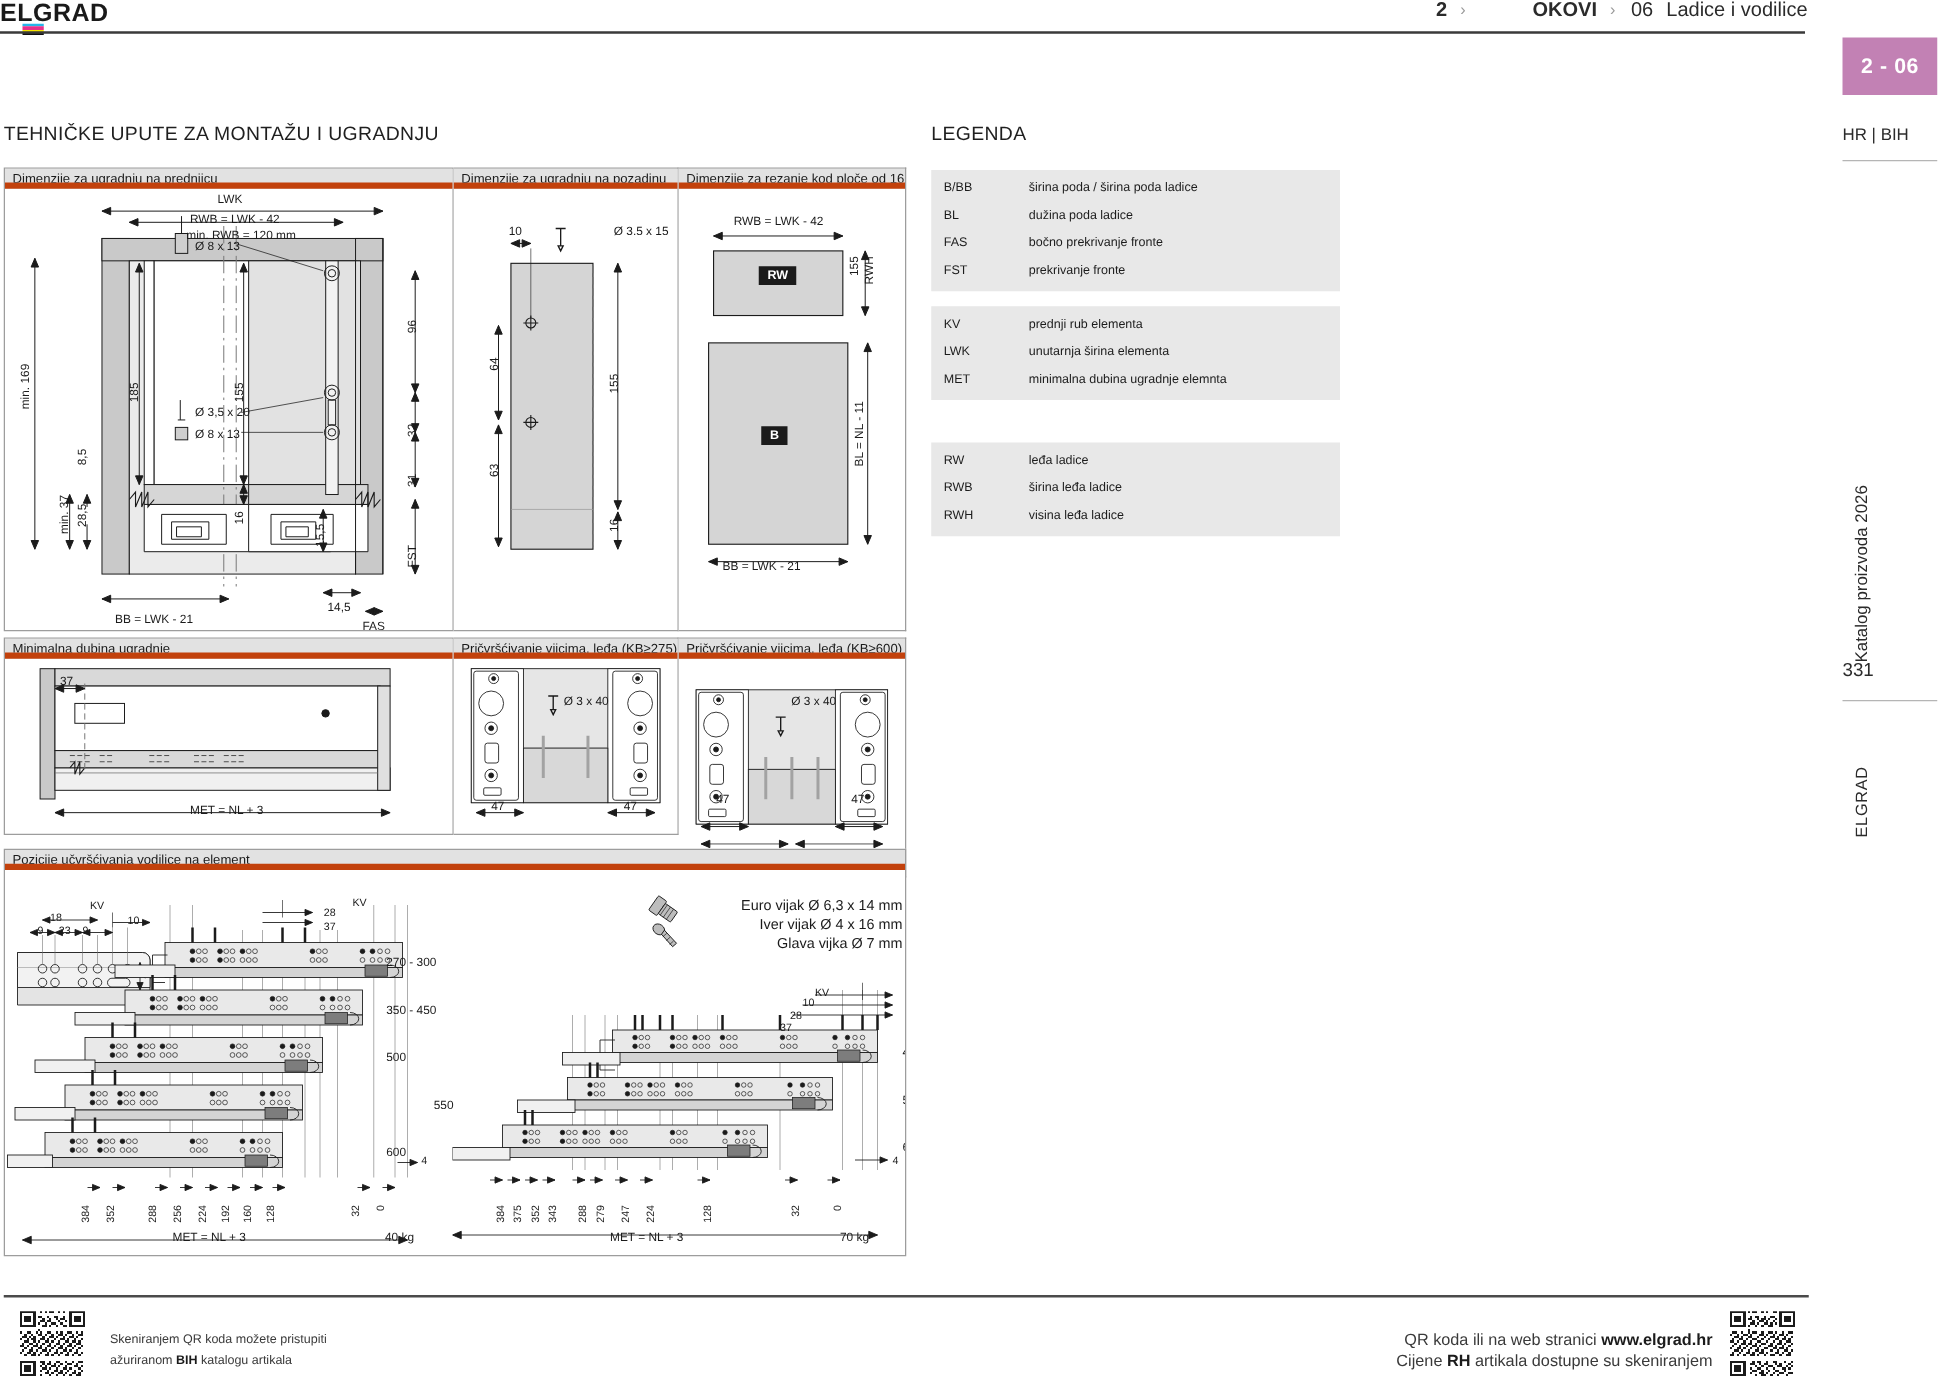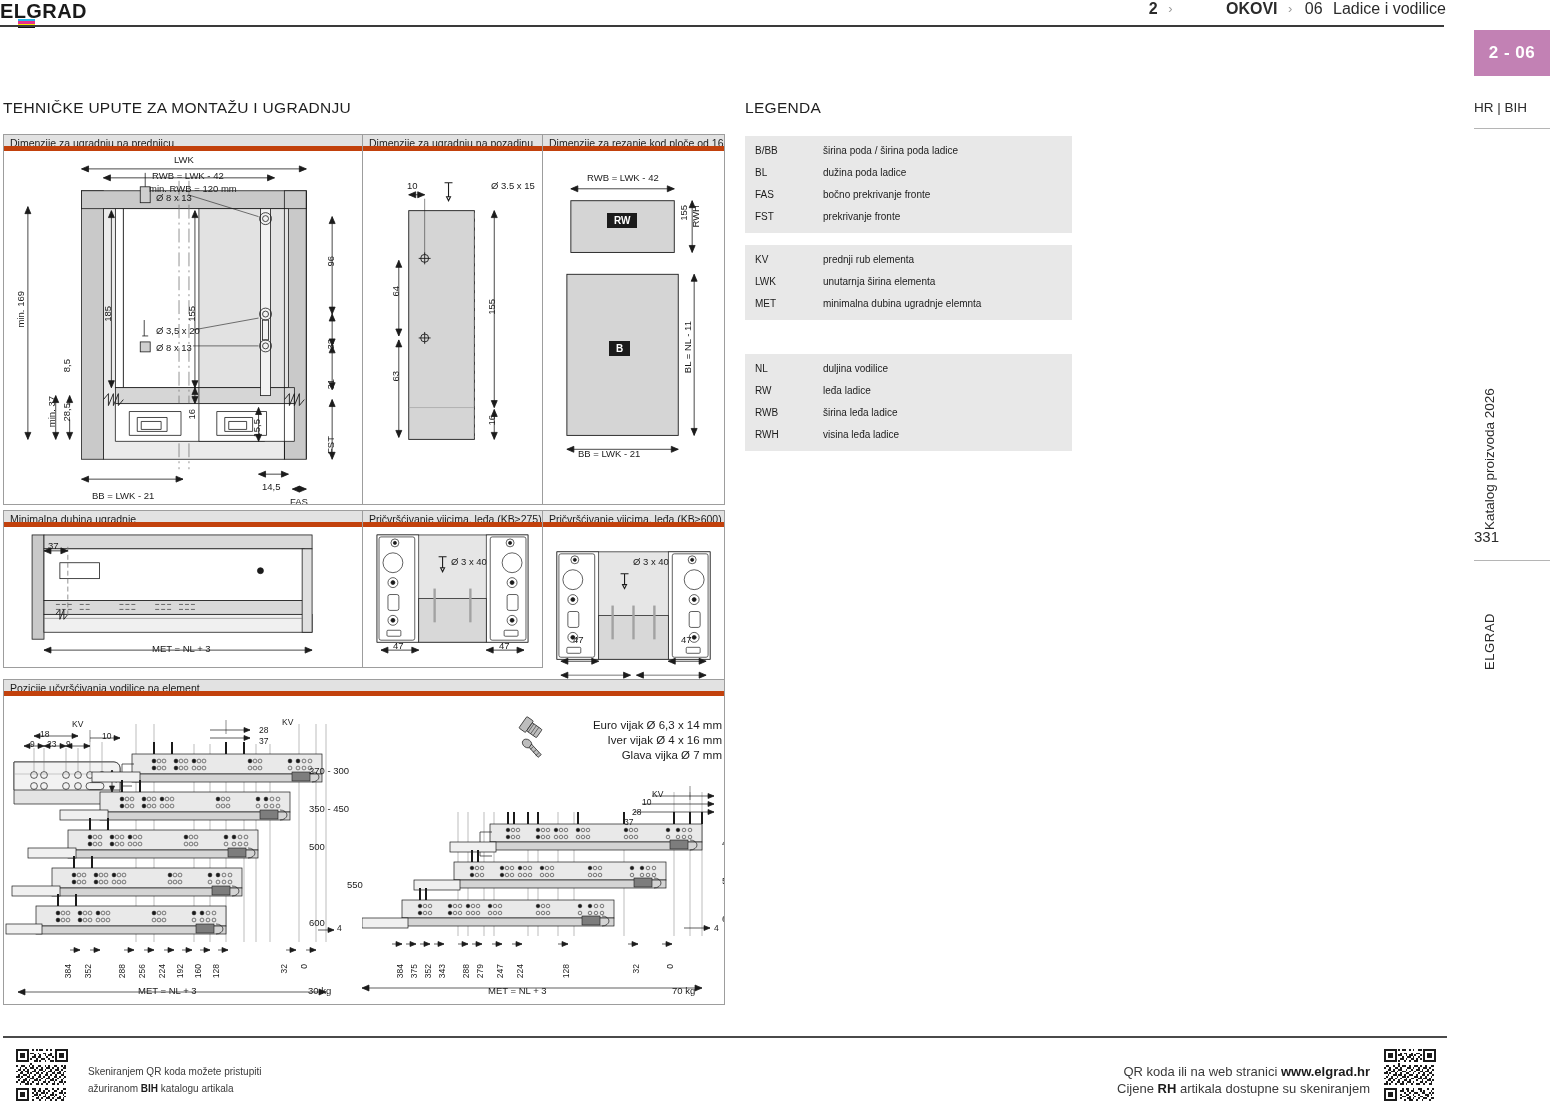--- a/index.html
+++ b/index.html
@@ -182,24 +182,20 @@
   <div class="leg-row">
       <span class="leg-k">LWK</span>
       <span class="leg-v">unutarnja širina elementa</span>
     </div>
   <div class="leg-row">
       <span class="leg-k">MET</span>
       <span class="leg-v">minimalna dubina ugradnje elemnta</span>
     </div>
 </div>
 <div class="leg-block" id="leg3">
-  <div class="leg-row">
-      <span class="leg-k">NL</span>
-      <span class="leg-v">duljina vodilice</span>
-    </div>
   <div class="leg-row">
       <span class="leg-k">RW</span>
       <span class="leg-v">leđa ladice</span>
     </div>
   <div class="leg-row">
       <span class="leg-k">RWB</span>
       <span class="leg-v">širina leđa ladice</span>
     </div>
   <div class="leg-row">
       <span class="leg-k">RWH</span>
@@ -817,21 +813,21 @@
     <span class="lbl sm vert" style="left:114px; top:268px;">288</span>
     <span class="lbl sm vert" style="left:134px; top:268px;">256</span>
     <span class="lbl sm vert" style="left:154px; top:268px;">224</span>
     <span class="lbl sm vert" style="left:172px; top:268px;">192</span>
     <span class="lbl sm vert" style="left:190px; top:268px;">160</span>
     <span class="lbl sm vert" style="left:208px; top:268px;">128</span>
     <span class="lbl sm vert" style="left:276px; top:268px;">32</span>
     <span class="lbl sm vert" style="left:296px; top:268px;">0</span>
 
     <span class="lbl" style="left:134px; top:290px;">MET = NL + 3</span>
-    <span class="lbl" style="left:304px; top:290px;">30 kg</span>
+    <span class="lbl" style="left:304px; top:290px;">40 kg</span>
 
     <svg style="position:absolute; left:358px; top:90px; width:362px; height:216px;" viewBox="0 0 362 216">
       <defs>
         <g id="slideR">
           <rect x="0" y="0" width="212" height="18" fill="#e9e9e9" stroke="#1b1b1b" stroke-width="0.7"></rect>
           <rect x="0" y="18" width="212" height="8" fill="#d4d4d4" stroke="#1b1b1b" stroke-width="0.7"></rect>
           <g fill="none" stroke="#1b1b1b" stroke-width="0.55">
             <circle cx="18" cy="6" r="1.8"></circle>
               <circle cx="23" cy="6" r="1.8"></circle>
               <circle cx="28" cy="6" r="1.8"></circle>

